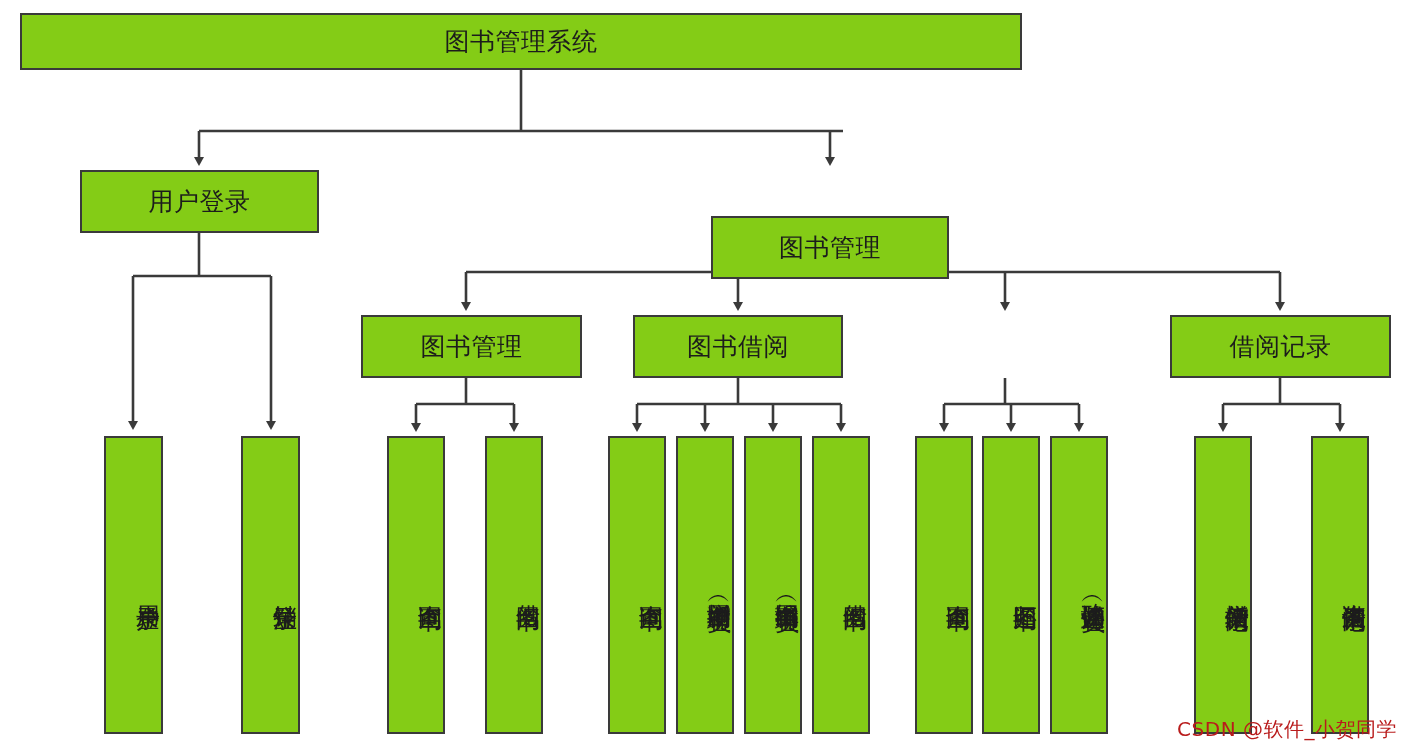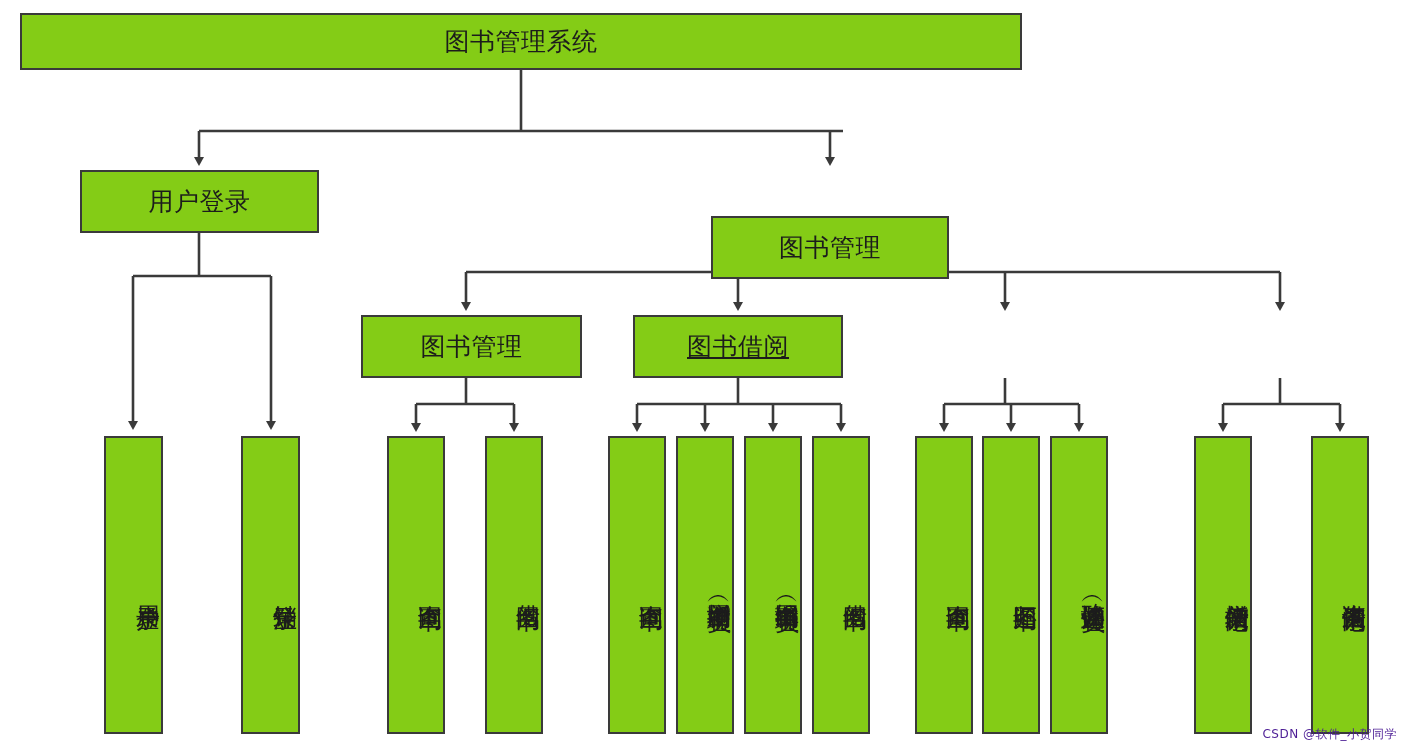--- a/index.html
+++ b/index.html
@@ -52,22 +52,22 @@
   }
   .node.v .vtext {
     writing-mode: vertical-rl;
     text-orientation: upright;
     display: block;
   }
   .watermark {
     position: absolute;
     right: 8px;
     bottom: 4px;
-    font-size: 12px;
-    color: #4c1d95;
+    font-size: 20px;
+    color: #b91c1c;
     white-space: nowrap;
     letter-spacing: 0.5px;
   }
 </style>
 </head>
 <body>
 
 <div id="canvas">
 
   <svg id="edges" viewBox="0 0 1405 747" xmlns="http://www.w3.org/2000/svg">
@@ -127,22 +127,25 @@
   <div class="node h" style="left:80px; top:170px; width:239px; height:63px;">
     <span>用户登录</span>
   </div>
   <div class="node h" style="left:711px; top:170px; width:238px; height:63px;margin-top:46px;">
     <span>图书管理</span>
   </div>
 
   <div class="node h" style="left:361px; top:315px; width:221px; height:63px;">
     <span>图书管理</span>
   </div>
-  <div class="node h" style="left:633px; top:315px; width:210px; height:63px;text-decoration:underline;">
+  <div class="node h" style="left:633px; top:315px; width:210px; height:63px;">
     <span>图书借阅</span>
+  </div>
+  <div class="node h" style="left:1170px; top:315px; width:221px; height:63px;">
+    <span>借阅记录</span>
   </div>
 
   <div class="node v" style="left:104px; top:436px; width:59px; height:298px;">
     <span class="vtext">用户登录</span>
   </div>
   <div class="node v" style="left:241px; top:436px; width:59px; height:298px;">
     <span class="vtext">注销登录</span>
   </div>
 
   <div class="node v" style="left:387px; top:436px; width:58px; height:298px;">

